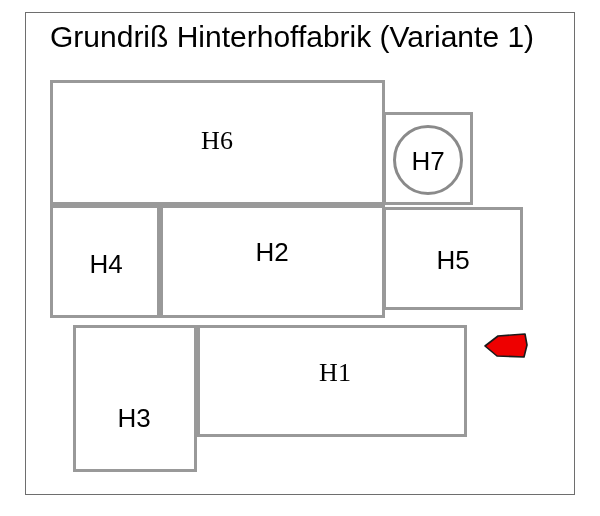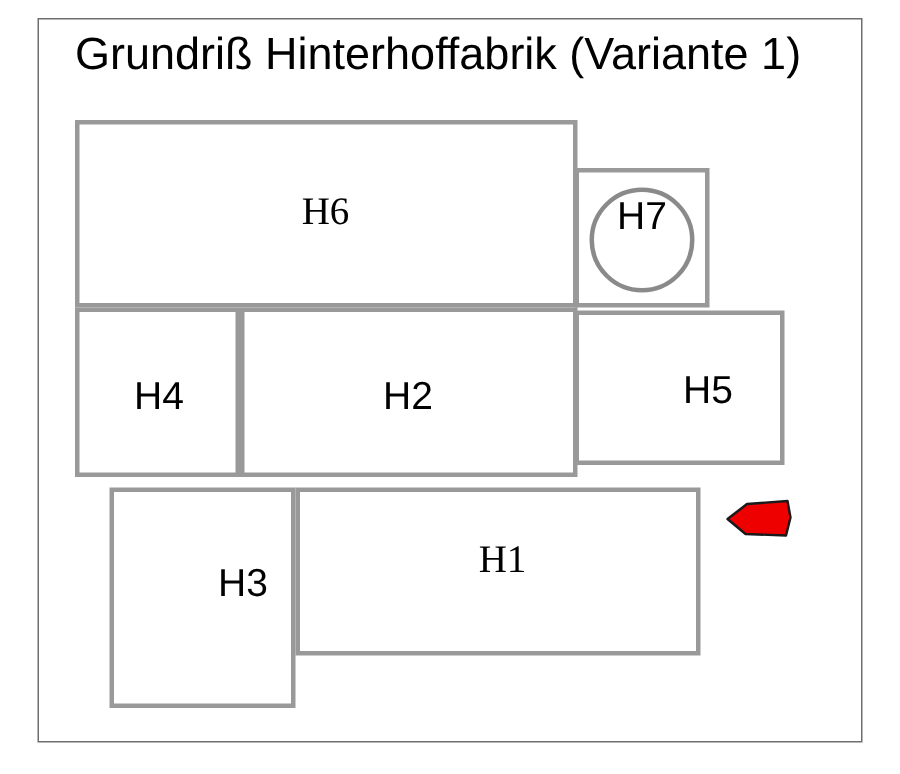--- a/index.html
+++ b/index.html
@@ -76,26 +76,26 @@
     width: 70px;
     height: 70px;
     border: 3px solid #8a8a8a;
     border-radius: 50%;
     box-sizing: border-box;
     background: transparent;
   }
 
   
   .lbl-h6 { left: 217px; top: 141px; font-family: Liberation Serif, serif; }
-  .lbl-h7 { left: 428px; top: 144px; }
+  .lbl-h7 { left: 428px; top: 161px; }
   .lbl-h4 { left: 106px; top: 264px; text-align: right; }
-  .lbl-h2 { left: 272px; top: 264px; }
-  .lbl-h5 { left: 472px; top: 260px; }
+  .lbl-h2 { left: 272px; top: 252px; }
+  .lbl-h5 { left: 453px; top: 260px; }
   .lbl-h1 { left: 335px; top: 373px; font-family: Liberation Serif, serif; }
-  .lbl-h3 { left: 134px; top: 389px; margin-left: 28px; }
+  .lbl-h3 { left: 134px; top: 418px; }
 
   
   .arrow-marker {
     position: absolute;
     left: 483px;
     top: 332px;
     width: 46px;
     height: 28px;
   }
   .arrow-marker svg { display: block; }

